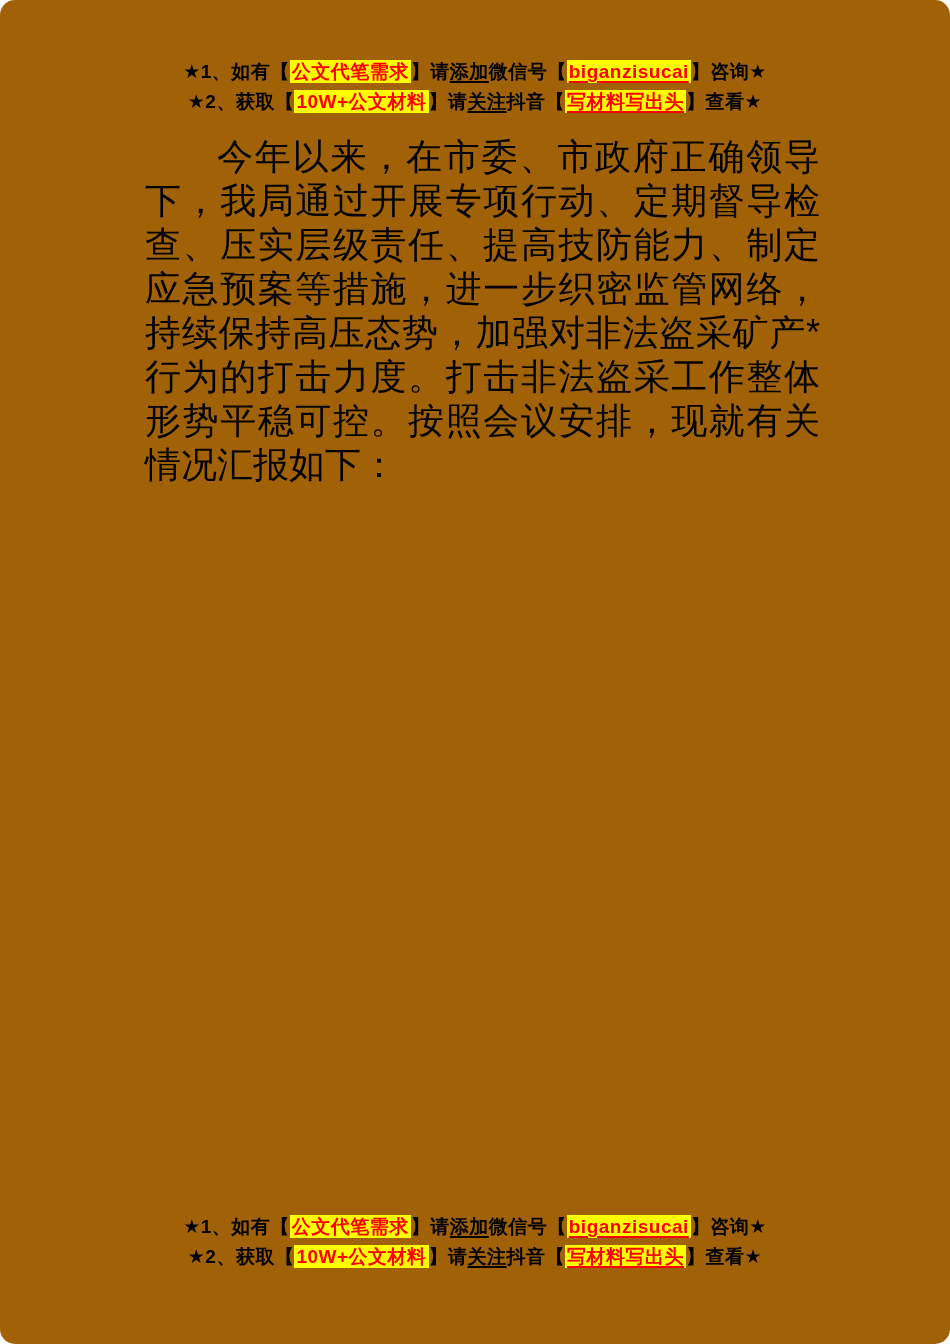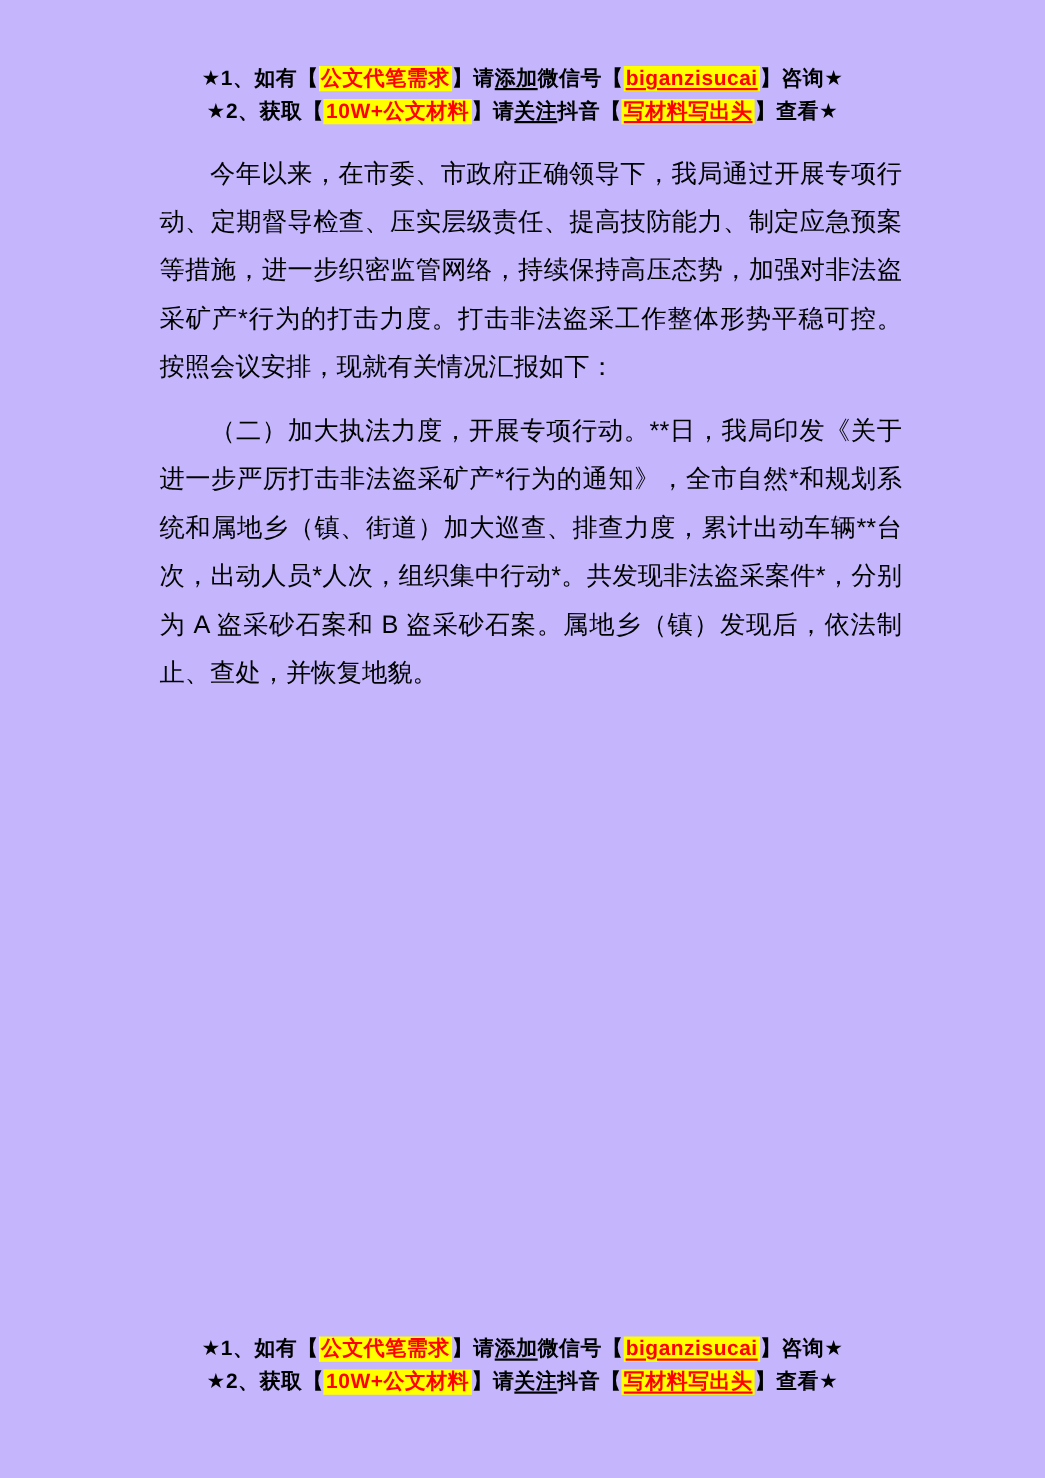--- a/index.html
+++ b/index.html
@@ -6,22 +6,23 @@
   html, body { background: #ffffff; }
   body {
     font-family: "Liberation Sans", "DejaVu Sans", sans-serif;
     color: #000000;
   }
   .page {
     position: relative;
     width: 950px;
     height: 1344px;
     margin: 0 auto;
-    background: #c4b5fd;
+    background: #a16207;
     overflow: hidden;
+    border-radius: 15px;
   }
   
   .promo {
     width: 100%;
     text-align: center;
     font-weight: 700;
     font-size: 19px;
     line-height: 30px;
     color: #000000;
     letter-spacing: 0.5px;
@@ -43,21 +44,21 @@
     margin: 10px 130px 0 145px;
     text-align: center;
     font-size: 33px;
     font-weight: 700;
     line-height: 1.3;
     color: #000000;
   }
   
   .doc-body {
     margin: 18px 130px 0 145px;
-    font-size: 23px;
+    font-size: 36px;
     line-height: 44px;
     text-align: justify;
     text-justify: inter-character;
     color: #000000;
   }
   .body-para {
     text-indent: 2em;
     margin: 0 0 14px 0;
   }
   .section-heading {
@@ -71,21 +72,20 @@
 <div class="page">
 
   <div class="promo promo-header">
     <p><span>★1、如有【</span><span class="hl">公文代笔需求</span><span>】请</span><span class="ul">添加</span><span>微信号【</span><span class="hl ul">biganzisucai</span><span>】咨询★</span></p>
     <p><span>★2、获取【</span><span class="hl">10W+公文材料</span><span>】请</span><span class="ul">关注</span><span>抖音【</span><span class="hl ul">写材料写出头</span><span>】查看★</span></p>
   </div>
 
 
   <div class="doc-body">
     <p class="body-para">今年以来，在市委、市政府正确领导下，我局通过开展专项行动、定期督导检查、压实层级责任、提高技防能力、制定应急预案等措施，进一步织密监管网络，持续保持高压态势，加强对非法盗采矿产*行为的打击力度。打击非法盗采工作整体形势平稳可控。按照会议安排，现就有关情况汇报如下：</p>
-    <p class="body-para">（二）加大执法力度，开展专项行动。**日，我局印发《关于进一步严厉打击非法盗采矿产*行为的通知》，全市自然*和规划系统和属地乡（镇、街道）加大巡查、排查力度，累计出动车辆**台次，出动人员*人次，组织集中行动*。共发现非法盗采案件*，分别为 A 盗采砂石案和 B 盗采砂石案。属地乡（镇）发现后，依法制止、查处，并恢复地貌。</p>
   </div>
 
   <div class="promo promo-footer">
     <p><span>★1、如有【</span><span class="hl">公文代笔需求</span><span>】请</span><span class="ul">添加</span><span>微信号【</span><span class="hl ul">biganzisucai</span><span>】咨询★</span></p>
     <p><span>★2、获取【</span><span class="hl">10W+公文材料</span><span>】请</span><span class="ul">关注</span><span>抖音【</span><span class="hl ul">写材料写出头</span><span>】查看★</span></p>
   </div>
 
 </div>
 
 </body></html>

